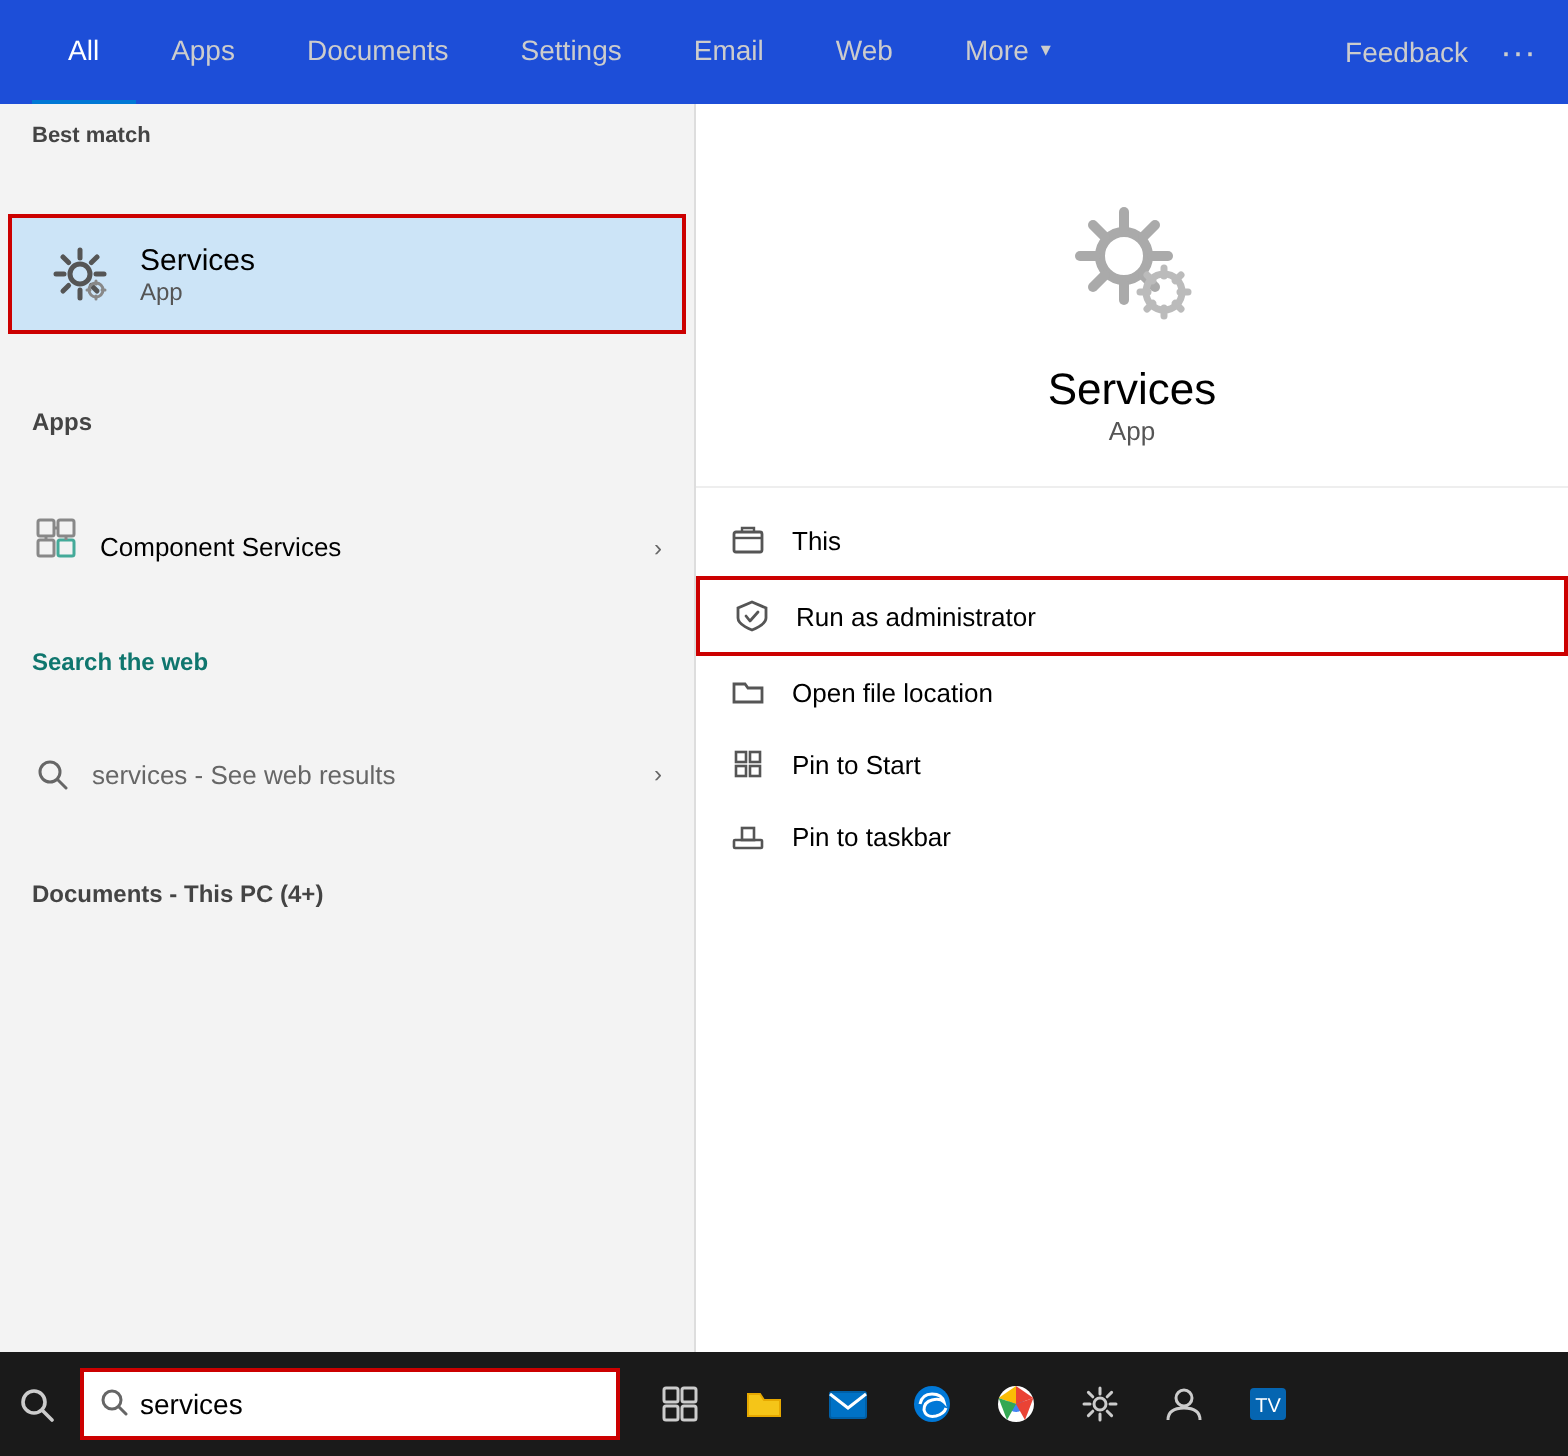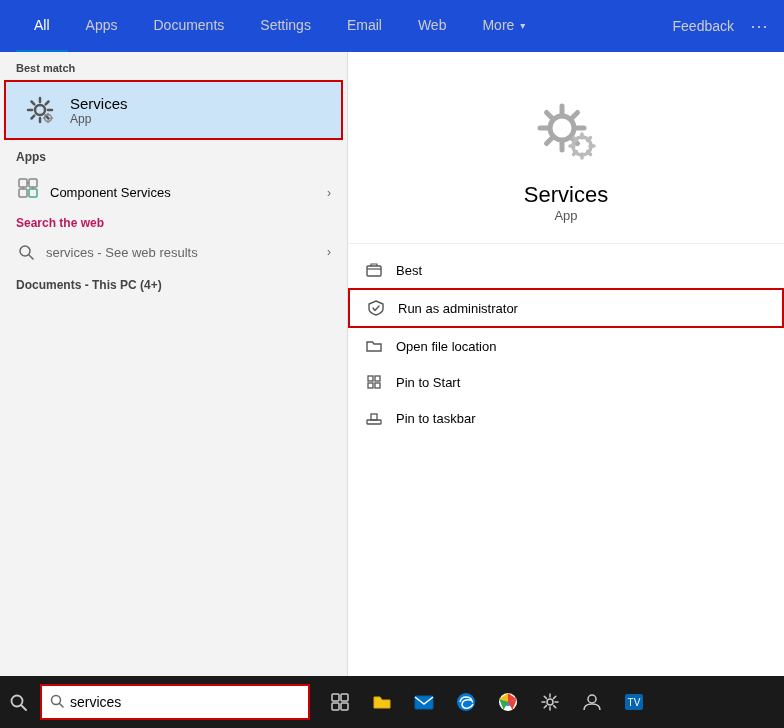--- a/index.html
+++ b/index.html
@@ -54,20 +54,21 @@
       height: 676px; 
     }
 
     
     .left-panel {
       width: 348px;
       background: #f3f3f3;
       display: flex;
       flex-direction: column;
       border-right: 1px solid #ddd;
+      gap: 27px;
     }
 
     
     .section-label {
       font-size: 11px;
       font-weight: 600;
       color: #444;
       padding: 10px 16px 6px 16px;
       text-transform: none;
     }
@@ -126,21 +127,21 @@
     }
     .list-item .chevron {
       font-size: 12px;
       color: #666;
     }
 
     
     .section-divider {
       font-size: 12px;
       font-weight: 600;
-      color: #be185d;
+      color: #0f766e;
       padding: 8px 16px 4px 16px;
     }
 
     .search-web-item {
       display: flex;
       align-items: center;
       padding: 8px 16px;
       cursor: pointer;
       gap: 10px;
     }
@@ -408,21 +409,21 @@
     <div class="context-menu">
 
       <div class="ctx-item">
         <div class="ctx-icon">
           <svg width="16" height="16" viewBox="0 0 16 16">
             <rect x="1" y="4" width="14" height="10" rx="1" fill="none" stroke="#555" stroke-width="1.4"></rect>
             <path d="M1 7h14" stroke="#555" stroke-width="1.2"></path>
             <path d="M5 4V2h6v2" fill="none" stroke="#555" stroke-width="1.2"></path>
           </svg>
         </div>
-        <span class="ctx-label">Best</span>
+        <span class="ctx-label">This</span>
       </div>
 
       <div class="ctx-item highlighted">
         <div class="ctx-icon">
           <svg width="16" height="16" viewBox="0 0 16 16">
             <path d="M8 1 L15 4 L15 9 C15 12.5 8 15 8 15 C8 15 1 12.5 1 9 L1 4 Z" fill="none" stroke="#555" stroke-width="1.4"></path>
             <polyline points="5,8 7,10.5 11,6" fill="none" stroke="#555" stroke-width="1.4" stroke-linecap="round" stroke-linejoin="round"></polyline>
           </svg>
         </div>
         <span class="ctx-label">Run as administrator</span>

